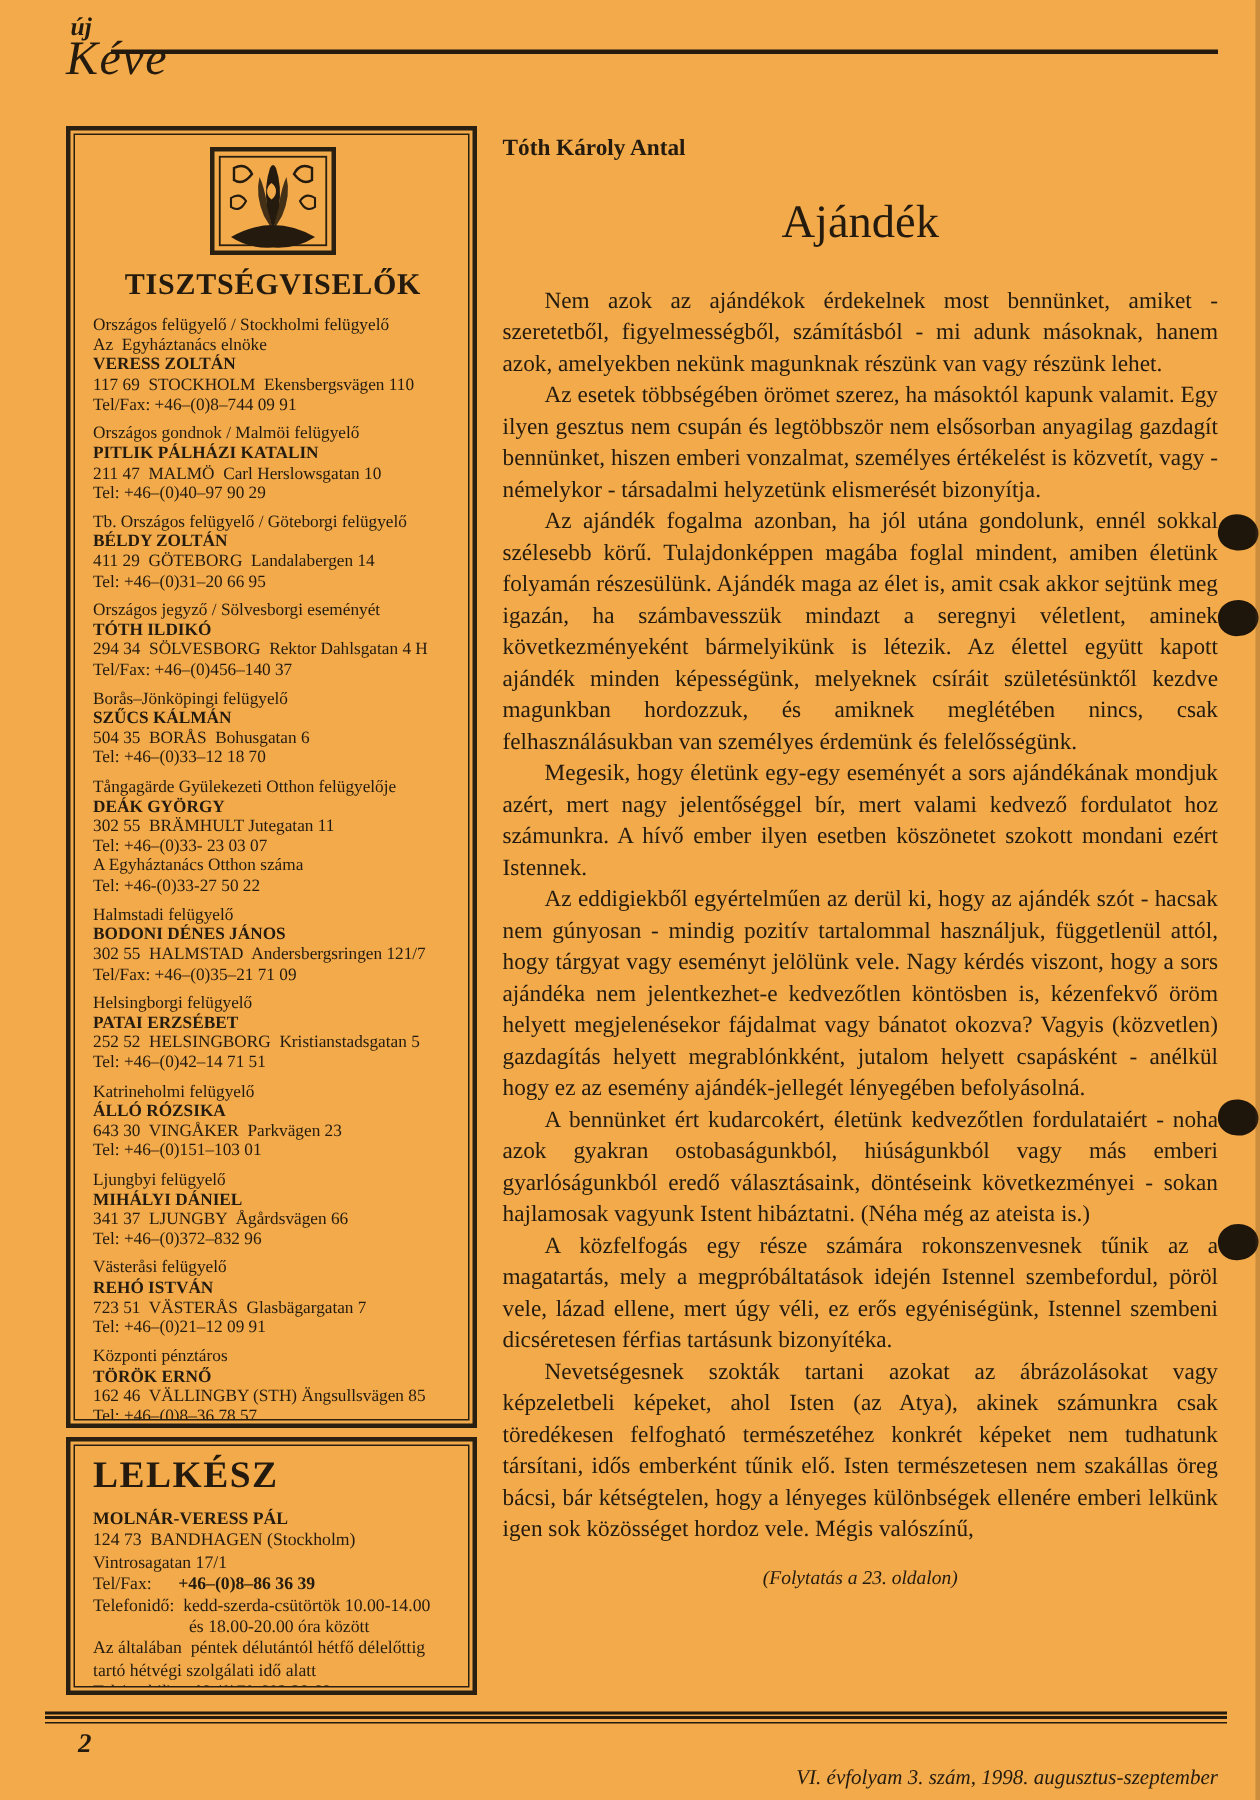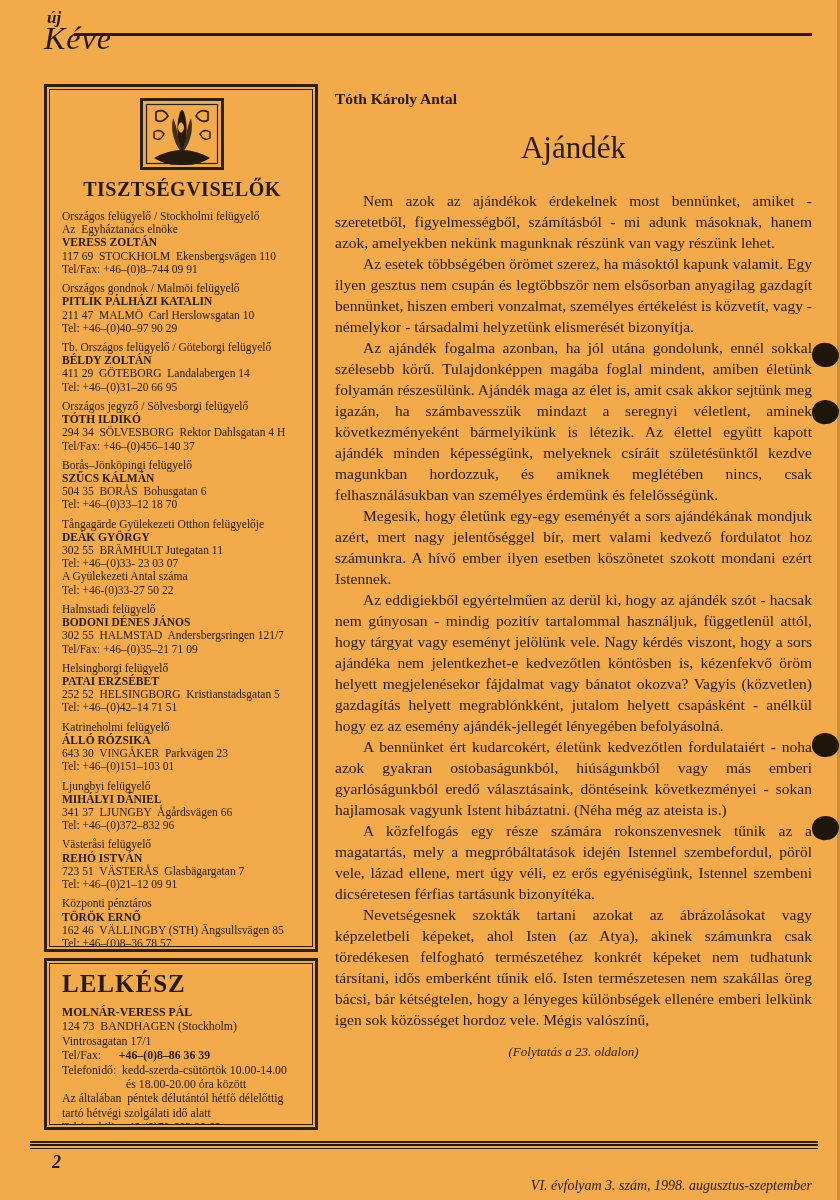--- a/index.html
+++ b/index.html
@@ -90,37 +90,37 @@
           <div class="ln"><span class="s-n">211 47  MALMÖ  Carl Herslowsgatan 10</span></div>
           <div class="ln"><span class="s-n">Tel: +46–(0)40–97 90 29</span></div>
         </div>
         <div class="entry">
           <div class="ln"><span class="s-i">Tb. Országos felügyelő / Göteborgi felügyelő</span></div>
           <div class="ln"><span class="s-b">BÉLDY ZOLTÁN</span></div>
           <div class="ln"><span class="s-n">411 29  GÖTEBORG  Landalabergen 14</span></div>
           <div class="ln"><span class="s-n">Tel: +46–(0)31–20 66 95</span></div>
         </div>
         <div class="entry">
-          <div class="ln"><span class="s-i">Országos jegyző / Sölvesborgi felügyelő</span></div>
+          <div class="ln"><span class="s-i">Országos jegyző / Sölvesborgi eseményét</span></div>
           <div class="ln"><span class="s-b">TÓTH ILDIKÓ</span></div>
           <div class="ln"><span class="s-n">294 34  SÖLVESBORG  Rektor Dahlsgatan 4 H</span></div>
           <div class="ln"><span class="s-n">Tel/Fax: +46–(0)456–140 37</span></div>
         </div>
         <div class="entry">
           <div class="ln"><span class="s-i">Borås–Jönköpingi felügyelő</span></div>
           <div class="ln"><span class="s-b">SZŰCS KÁLMÁN</span></div>
           <div class="ln"><span class="s-n">504 35  BORÅS  Bohusgatan 6</span></div>
           <div class="ln"><span class="s-n">Tel: +46–(0)33–12 18 70</span></div>
         </div>
         <div class="entry">
           <div class="ln"><span class="s-i">Tångagärde Gyülekezeti Otthon felügyelője</span></div>
           <div class="ln"><span class="s-b">DEÁK GYÖRGY</span></div>
           <div class="ln"><span class="s-n">302 55  BRÄMHULT Jutegatan 11</span></div>
           <div class="ln"><span class="s-n">Tel: +46–(0)33- 23 03 07</span></div>
-          <div class="ln"><span class="s-i">A Gyülekezeti Antal száma</span></div>
+          <div class="ln"><span class="s-i">A Egyháztanács Otthon száma</span></div>
           <div class="ln"><span class="s-n">Tel: +46-(0)33-27 50 22</span></div>
         </div>
         <div class="entry">
           <div class="ln"><span class="s-i">Halmstadi felügyelő</span></div>
           <div class="ln"><span class="s-b">BODONI DÉNES JÁNOS</span></div>
           <div class="ln"><span class="s-n">302 55  HALMSTAD  Andersbergsringen 121/7</span></div>
           <div class="ln"><span class="s-n">Tel/Fax: +46–(0)35–21 71 09</span></div>
         </div>
         <div class="entry">
           <div class="ln"><span class="s-i">Helsingborgi felügyelő</span></div>

